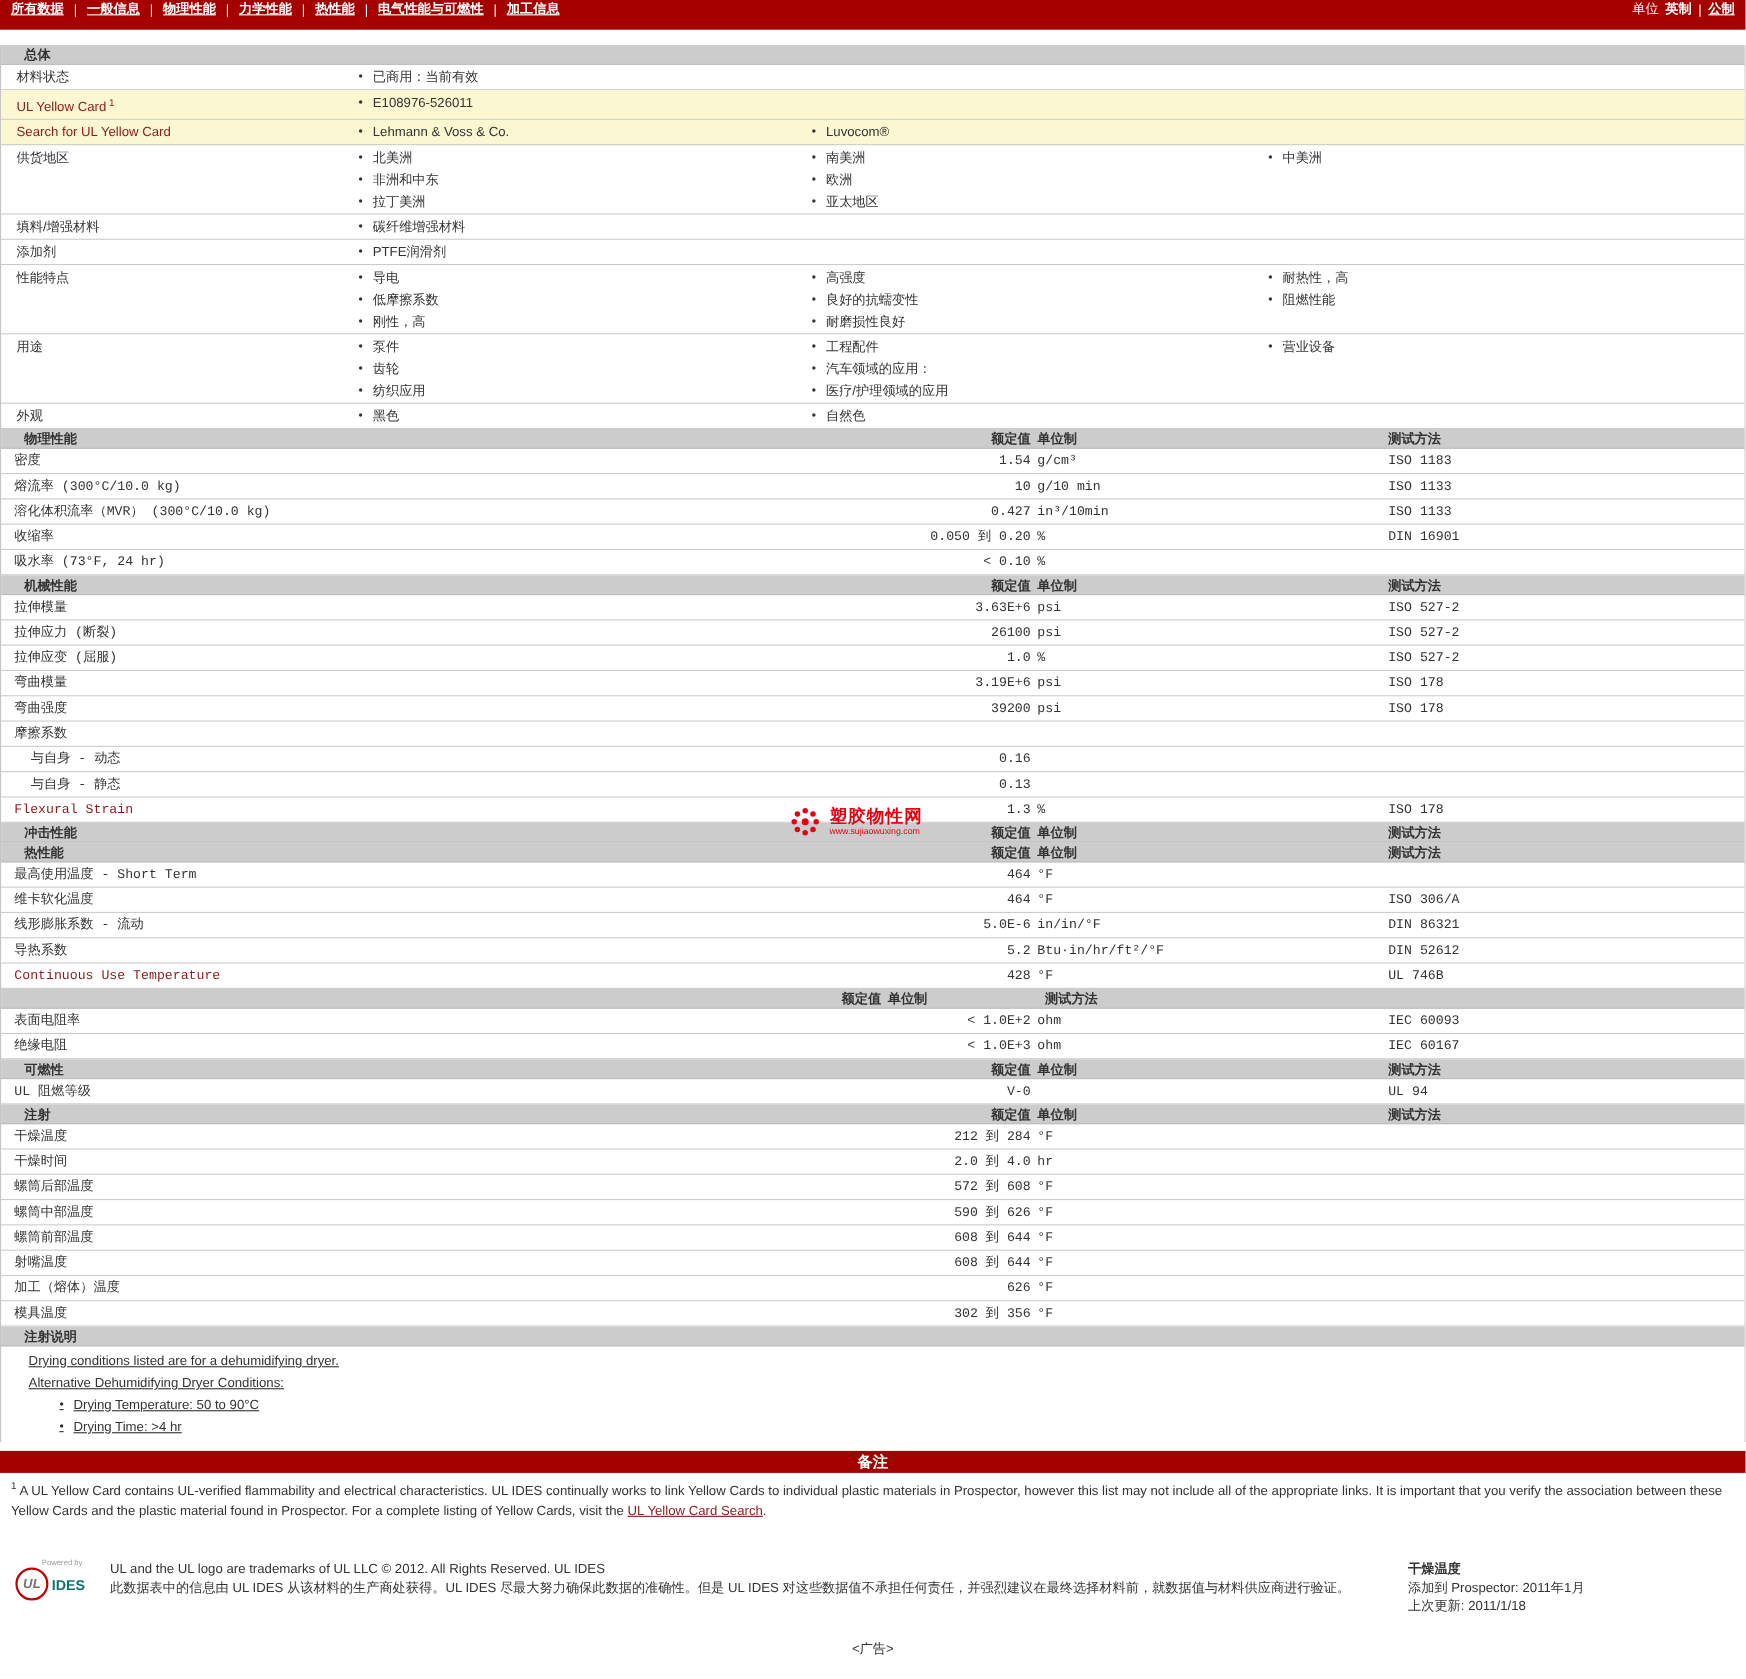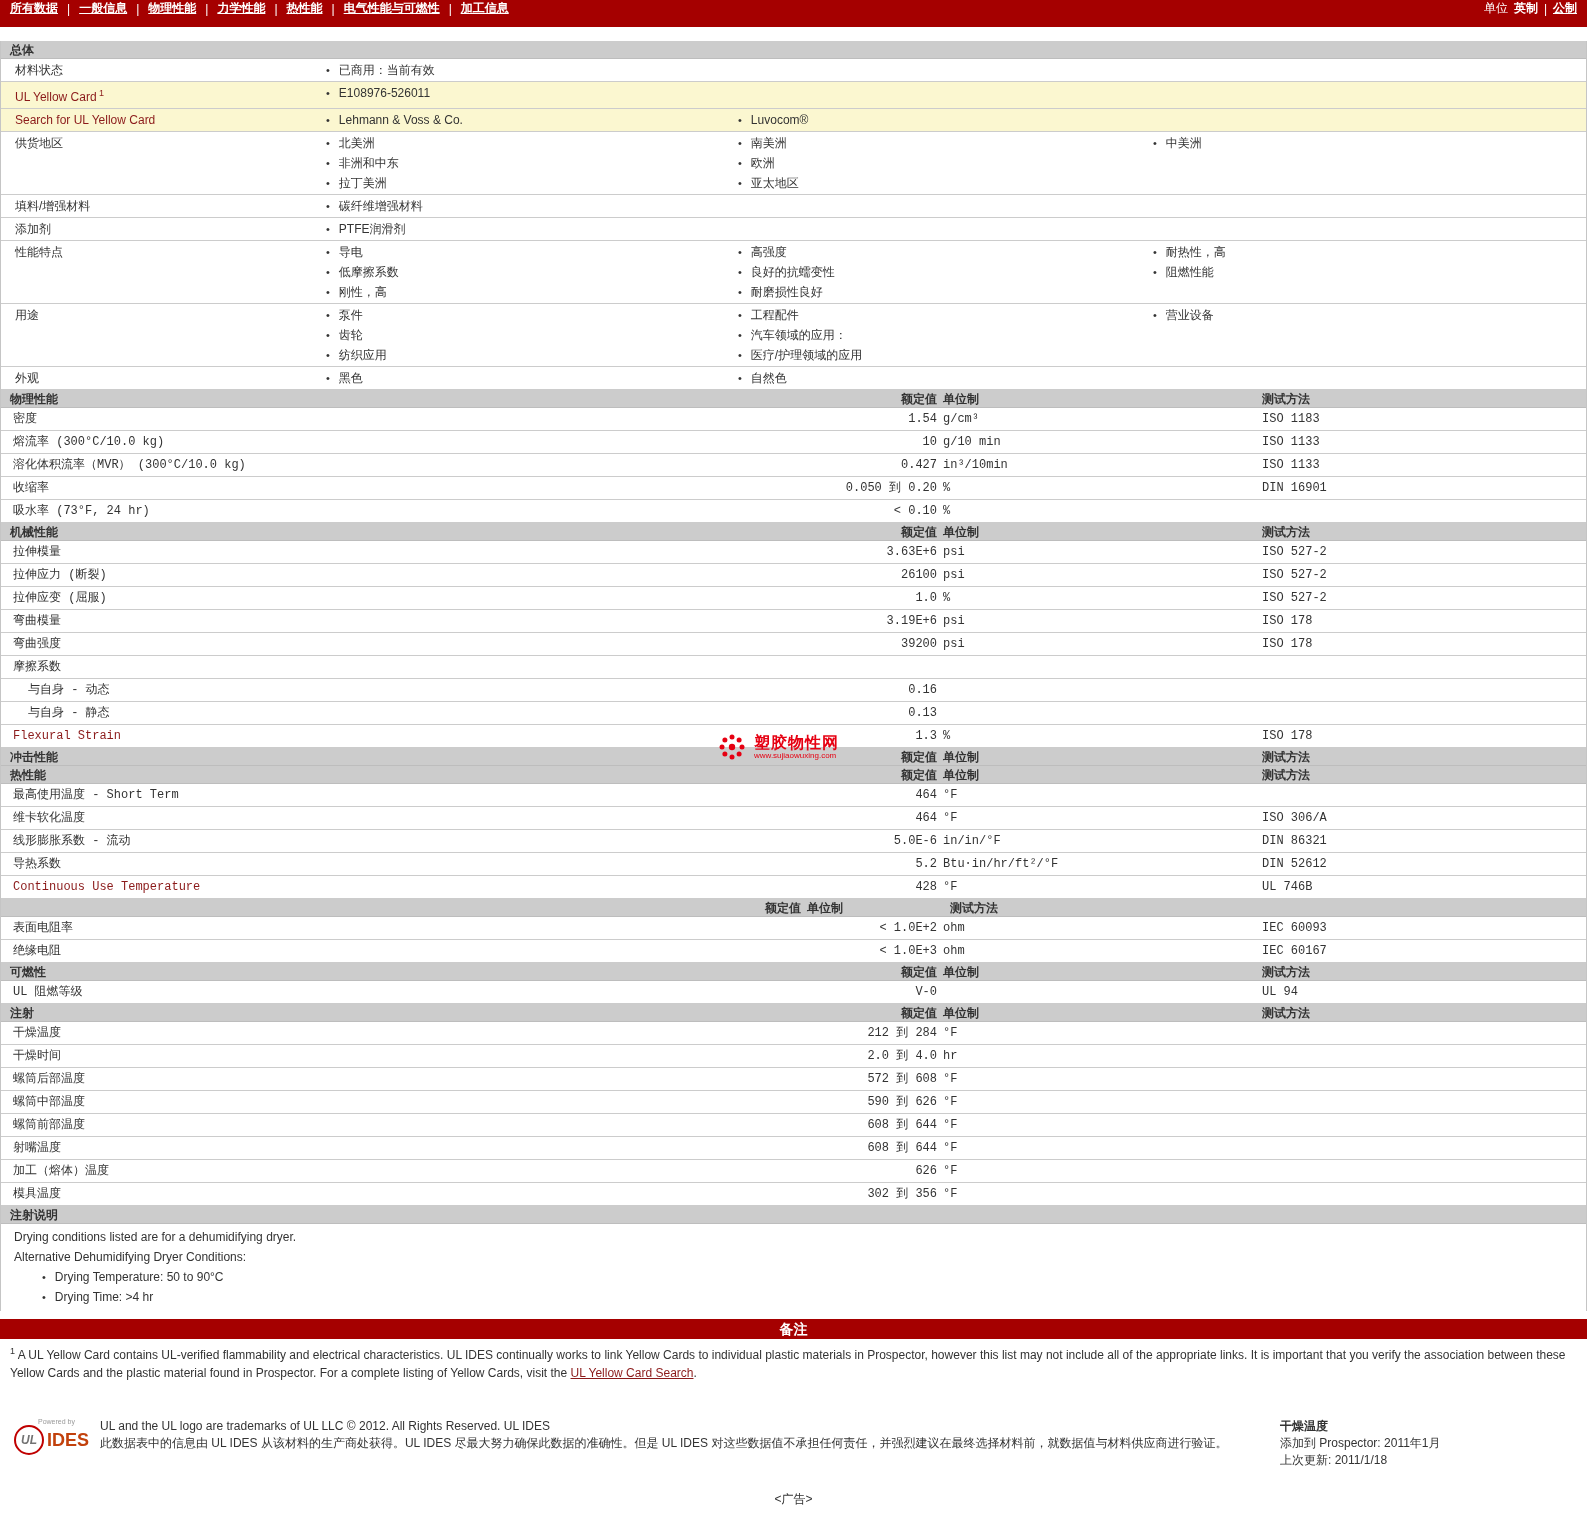--- a/index.html
+++ b/index.html
@@ -27,21 +27,21 @@
   .unit-link { text-decoration:underline; cursor:pointer; }
 
   
   .content { margin-top:14px; border-left:1px solid #c5c5c5; border-right:1px solid #c5c5c5; }
 
   .sheader {
     display:grid; grid-template-columns:800px 136px 312px 1fr;
     background:#cccccc; font-weight:bold; height:18px; line-height:18px;
     border-bottom:1px solid #bdbdbd; font-size:12px;
   }
-  .sheader .t { padding-left:9px; }
+  .sheader .t { padding-left:21px; }
   .sheader .v { text-align:right; }
   .sheader .u { padding-left:6px; }
   .sheader .m { padding-left:13px; }
 
   
   .grow {
     display:grid; grid-template-columns:313px 412px 415px 1fr;
     border-bottom:1px solid #ccc; padding:1px 0; align-items:start;
   }
   .grow.hl { background:#fbf7d0; }
@@ -57,21 +57,21 @@
     display:grid; grid-template-columns:800px 136px 312px 1fr;
     height:23px; line-height:22px; border-bottom:1px solid #ccc;font-family:Liberation Mono, monospace;
   }
   .pname { padding-left:12px; }
   .pname.ind { padding-left:27px; }
   .pval { text-align:right; }
   .punit { padding-left:6px; }
   .pmethod { padding-left:13px; }
 
   
-  .notes-body { padding:3px 0 4px 0; }
+  .notes-body { padding:3px 0 4px 12px;text-decoration:underline; }
   .nline { padding-left:13px; line-height:20px; }
   .nbullet { display:flex; gap:9px; padding-left:41px; line-height:20px; }
 
   
   .remarks-band {
     margin-top:8px; height:20px; line-height:20px; background:#a50000;
     color:#fff; font-weight:bold; font-size:14px; text-align:center;
   }
   .footnote { padding:3px 10px 4px 10px; line-height:18px; }
   .ft-link { color:#8b1a1a; text-decoration:underline; cursor:pointer; }
@@ -79,21 +79,21 @@
   
   .footer { display:flex; margin-top:32px; padding:0 14px; align-items:flex-start; }
   .logo-block { width:76px; flex:none; }
   .powered { font-size:7px; color:#999; padding-left:24px; }
   .logo-row { display:flex; align-items:center; gap:3px; }
   .ul-circle {
     width:30px; height:30px; border:2px solid #c00000; border-radius:50%;
     color:#737373; font-weight:bold; font-style:italic; font-size:12px;
     display:flex; align-items:center; justify-content:center; flex:none;
   }
-  .ides { font-weight:bold; color:#c2410c; font-size:18px; }
+  .ides { font-weight:bold; color:#0f766e; font-size:13px; }
   .footer-text { flex:1; padding:0 10px; line-height:17px; max-width:1160px; }
   .revision { width:290px; flex:none; margin-left:30px; line-height:17px; }
   .rev-title { font-weight:bold; }
 
   .ad { text-align:center; margin-top:22px; padding-bottom:10px; }
 
   
   .watermark {
     position:absolute; left:716px; top:731px;
     display:flex; align-items:center; gap:6px; pointer-events:none; z-index:5;

